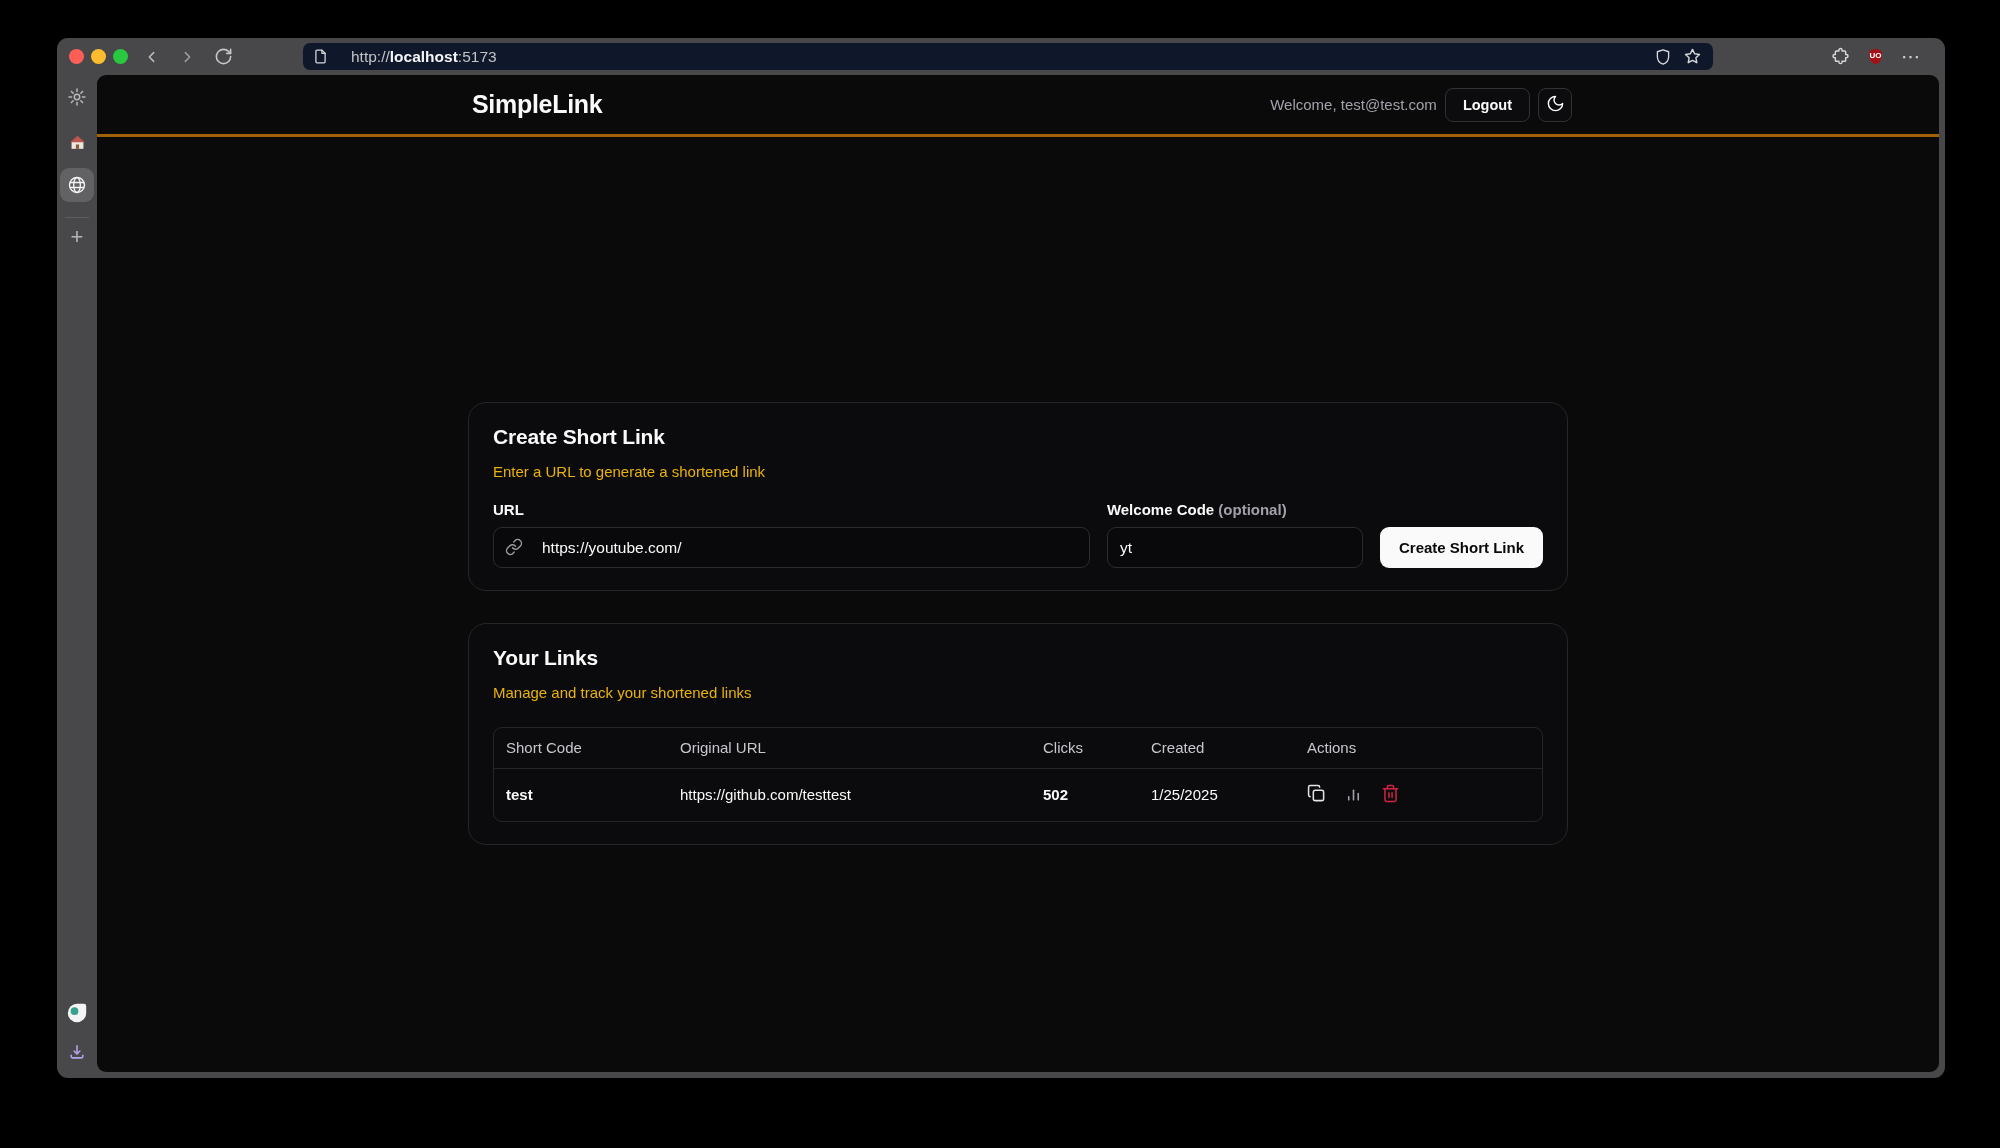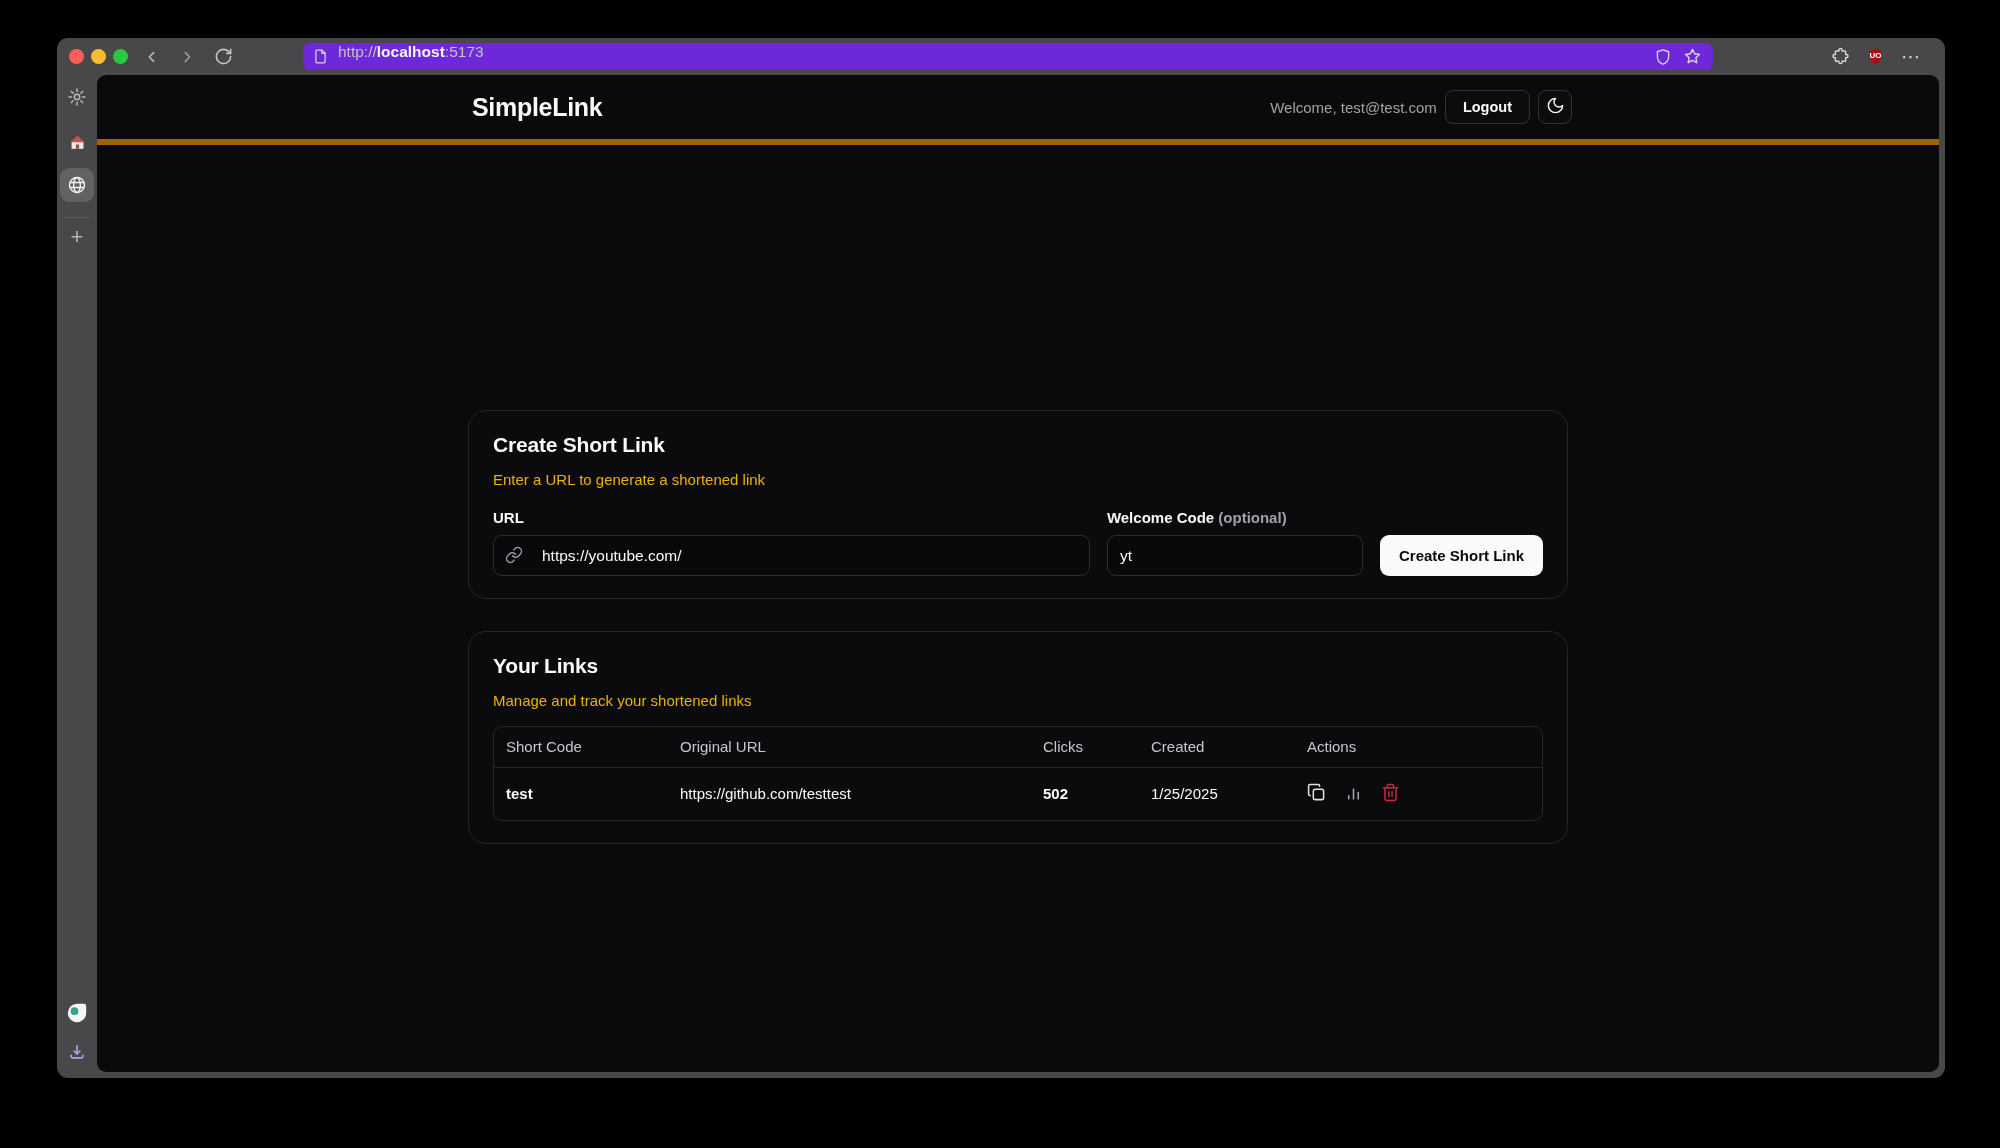--- a/index.html
+++ b/index.html
@@ -14,22 +14,22 @@
              display:flex; align-items:center; }
   .lights { display:flex; gap:7px; margin-left:12px; }
   .light { width:15px; height:15px; border-radius:50%; display:inline-block; }
   .light.red    { background:#ff5f57; }
   .light.yellow { background:#febc2e; }
   .light.green  { background:#28c840; }
   .nav-icons { display:flex; align-items:center; gap:19px; margin-left:16px; }
   .tb-icon { display:inline-flex; align-items:center; justify-content:center; cursor:default; }
 
   .url-bar { position:absolute; left:246px; top:5px; width:1410px; height:27px;
-             background:#6d28d9; border-radius:7px; display:flex; 
-             padding:0 9px; }
+             background:#0f172a; border-radius:7px; display:flex; align-items:center;
+             padding:0 9px;gap:13px; }
   .url-text { font-size:15.5px; color:#c3c3c6; margin-left:9px; flex:1; white-space:nowrap; }
   .url-text b { color:#f4f4f5; font-weight:bold; }
   .url-right { display:flex; align-items:center; gap:11px; margin-right:2px; }
 
   .toolbar-right { position:absolute; right:24px; top:0; height:37px;
                    display:flex; align-items:center; gap:16px; }
   .ellipsis { font-size:19px; color:#d2d2d4; line-height:1; letter-spacing:1px; }
   .ublock { position:relative; width:19px; height:19px; display:inline-block; }
   .ublock .ub-txt { position:absolute; left:0; top:4px; width:100%; text-align:center;
                     font-size:8px; font-weight:bold; color:#fff; }
@@ -45,21 +45,21 @@
   .side-divider { width:24px; height:1px; background:#5d5d60; margin-top:15px; }
   .plus-glyph { margin-top:8px; font-size:22px; color:#b5b5b7; font-weight:300; line-height:1; }
   .side-spacer { flex:1; }
   .dl-slot { margin-top:18px; margin-bottom:16px; }
 
   
   .content { position:absolute; left:40px; top:37px; right:6px; bottom:6px;
              background:#0a0a0b; border-radius:9px; overflow:hidden; }
   .container { width:1100px; margin:0 auto; }
 
-  .site-header { height:70px; border-bottom:6px solid #a16207;padding-left:8px; }
+  .site-header { height:62px; border-bottom:3px solid #a16207;padding-left:8px; }
   .site-header .container { height:100%; display:flex; align-items:center;
                             justify-content:space-between; }
   .brand { font-size:25px; font-weight:bold; color:#fafafa; letter-spacing:-0.3px; }
   .header-right { display:flex; align-items:center; gap:8px; }
   .welcome { font-size:15px; color:#a1a1aa; }
   .logout-btn { height:34px; padding:0 17px; border:1px solid #323236; background:#0c0c0e;
                 color:#fafafa; font-size:14.5px; font-weight:bold; border-radius:8px;
                 font-family:inherit; cursor:pointer; }
   .theme-btn { width:34px; height:34px; border:1px solid #323236; background:#0c0c0e;
                border-radius:8px; display:flex; align-items:center; justify-content:center;
@@ -81,21 +81,21 @@
   .input-wrap { position:relative; }
   .input-wrap .link-ic { position:absolute; left:12px; top:11px; }
   .text-input { width:100%; height:41px; background:#09090b; border:1px solid #2c2c30;
                 border-radius:9px; color:#fafafa; font-size:15.5px; padding:0 12px;
                 font-family:inherit; outline:none; }
   .with-icon { padding-left:48px; }
   .submit-btn { height:41px; padding:0 19px; background:#fafafa; color:#09090b; border:none;
                 border-radius:9px; font-size:15px; font-weight:bold; font-family:inherit;
                 white-space:nowrap; cursor:pointer; }
 
-  .table-wrap { margin-top:17px; border:1px solid #26262a; border-radius:9px; overflow:hidden; }
+  .table-wrap { margin-top:26px; border:1px solid #26262a; border-radius:9px; overflow:hidden; }
   table { width:100%; border-collapse:collapse; table-layout:fixed; }
   th { text-align:left; font-size:15px; font-weight:500; color:#c7c7cd;
        height:40px; padding:0 12px; }
   td { font-size:15px; color:#fafafa; height:53px; padding:0 12px;
        border-top:1px solid #26262a; white-space:nowrap; overflow:hidden; }
   .cell-code, .cell-clicks { font-weight:bold; }
   .actions { display:flex; align-items:center; gap:18px; }
   .action-btn { background:none; border:none; padding:0; display:flex; cursor:pointer; }
 </style>
 </head>

